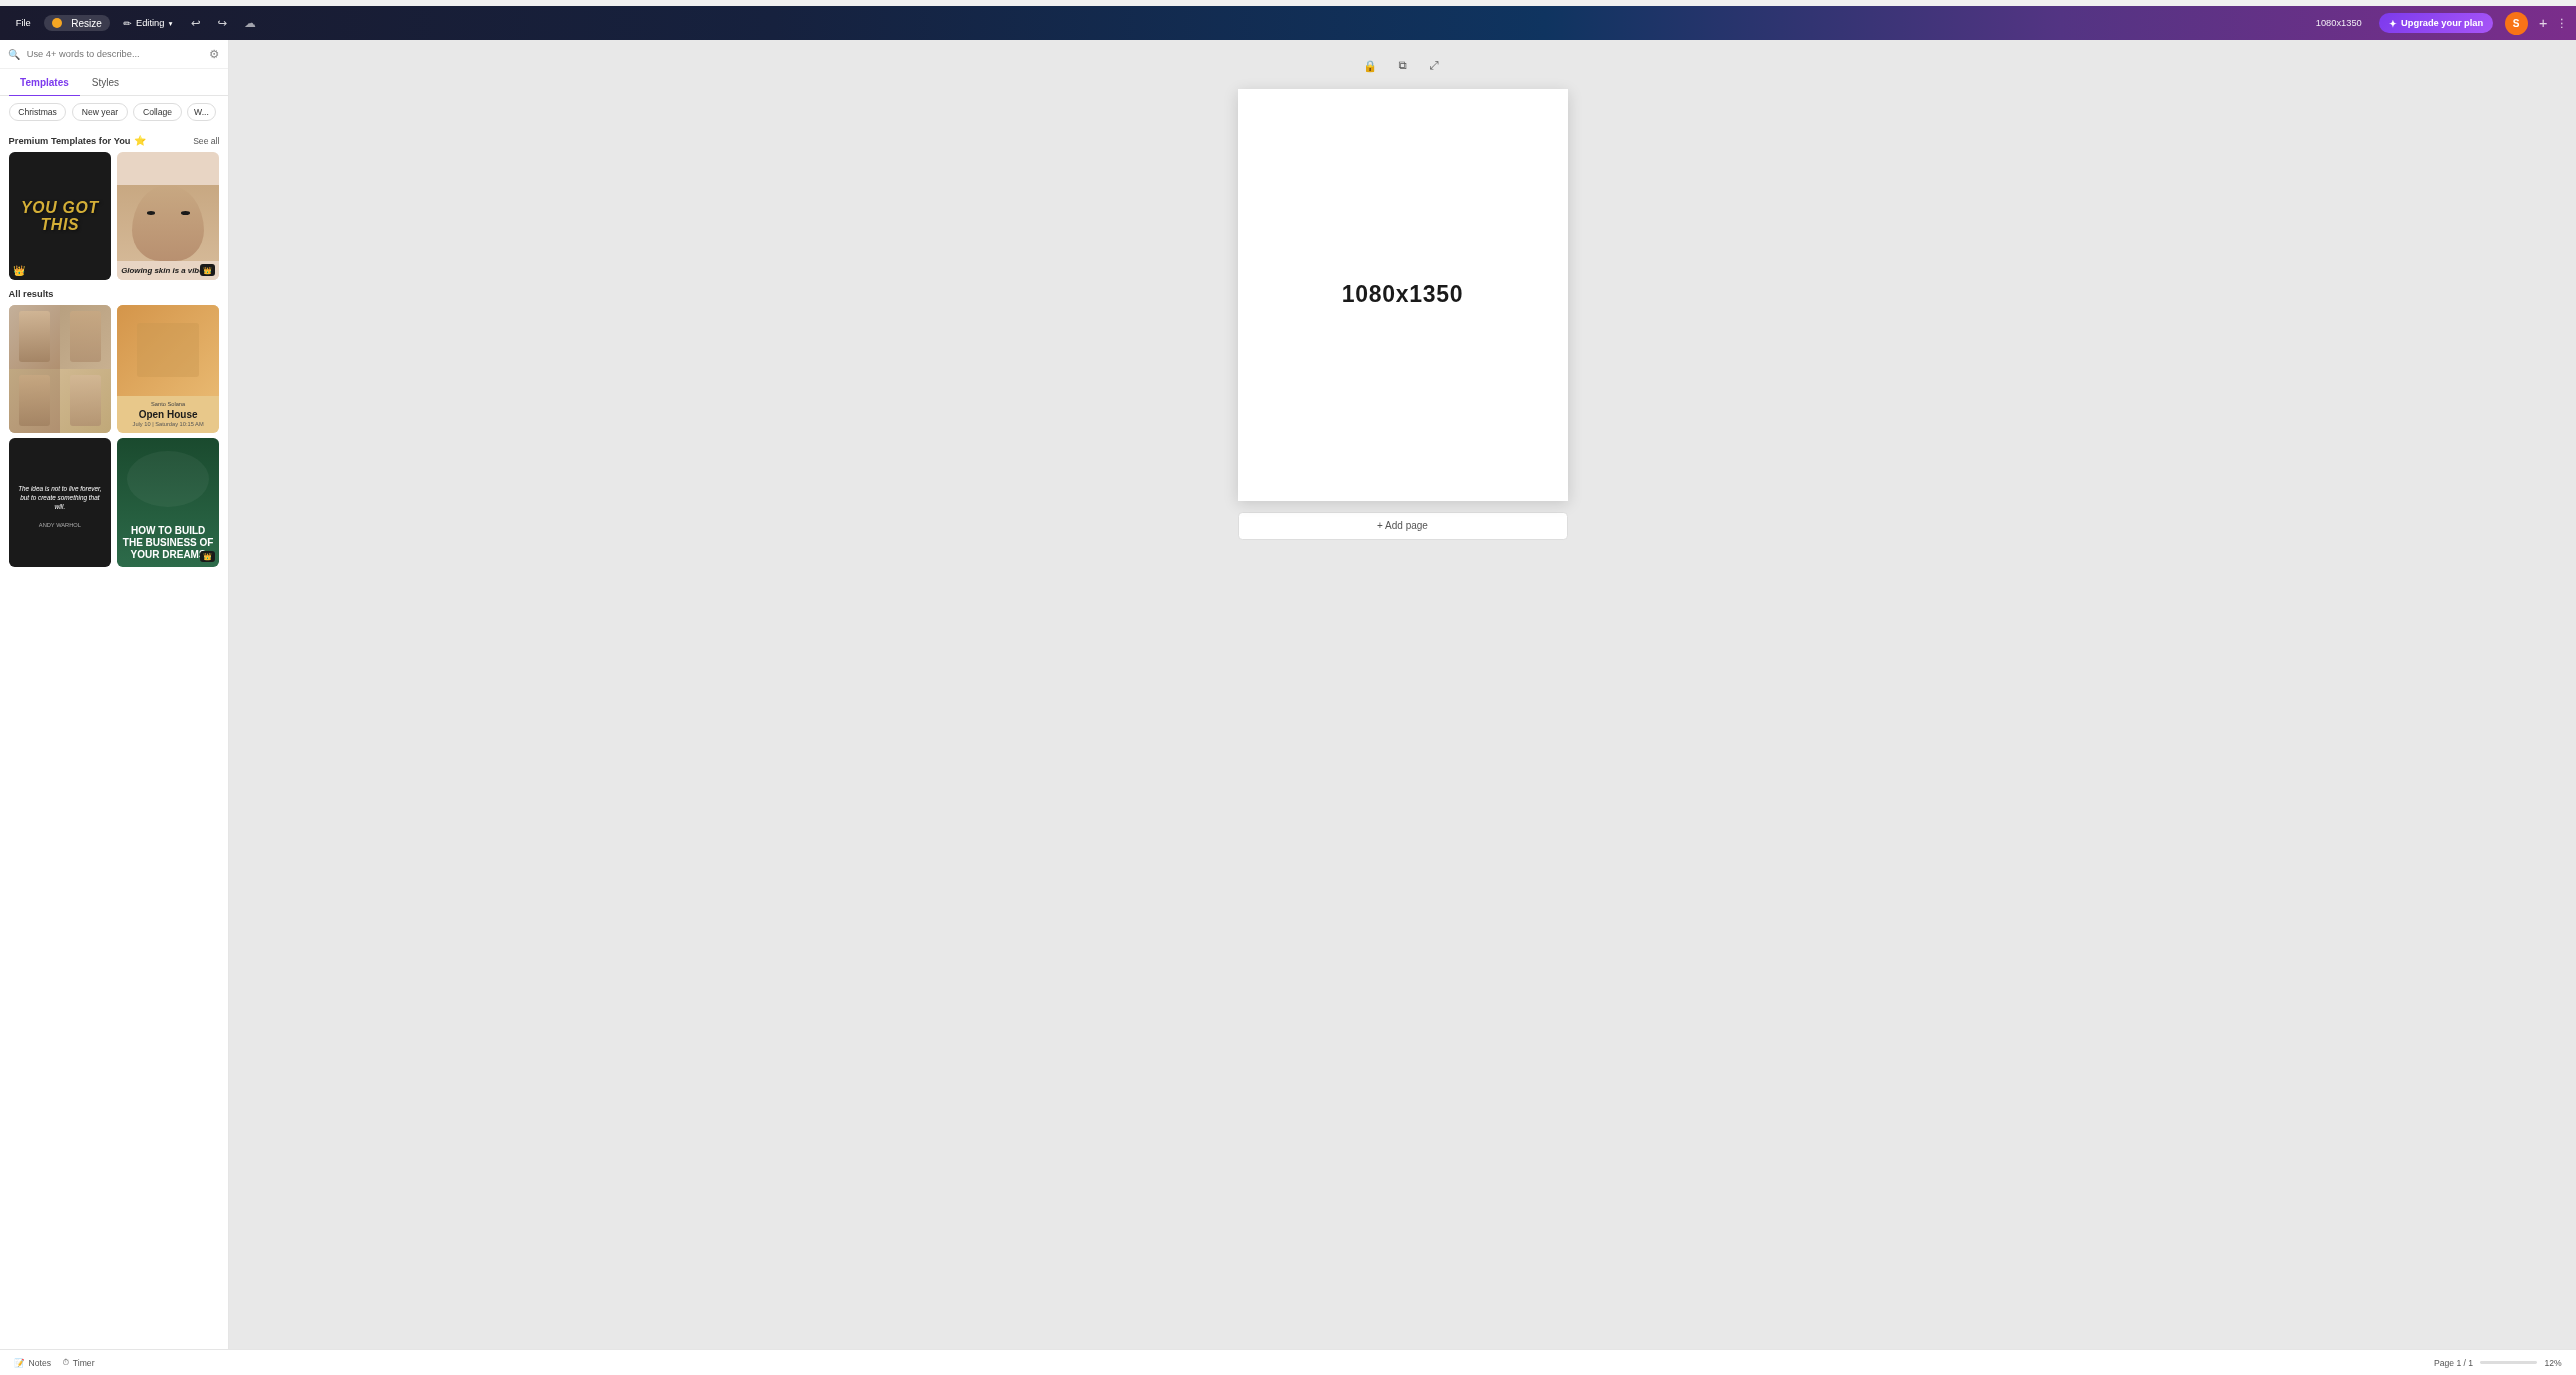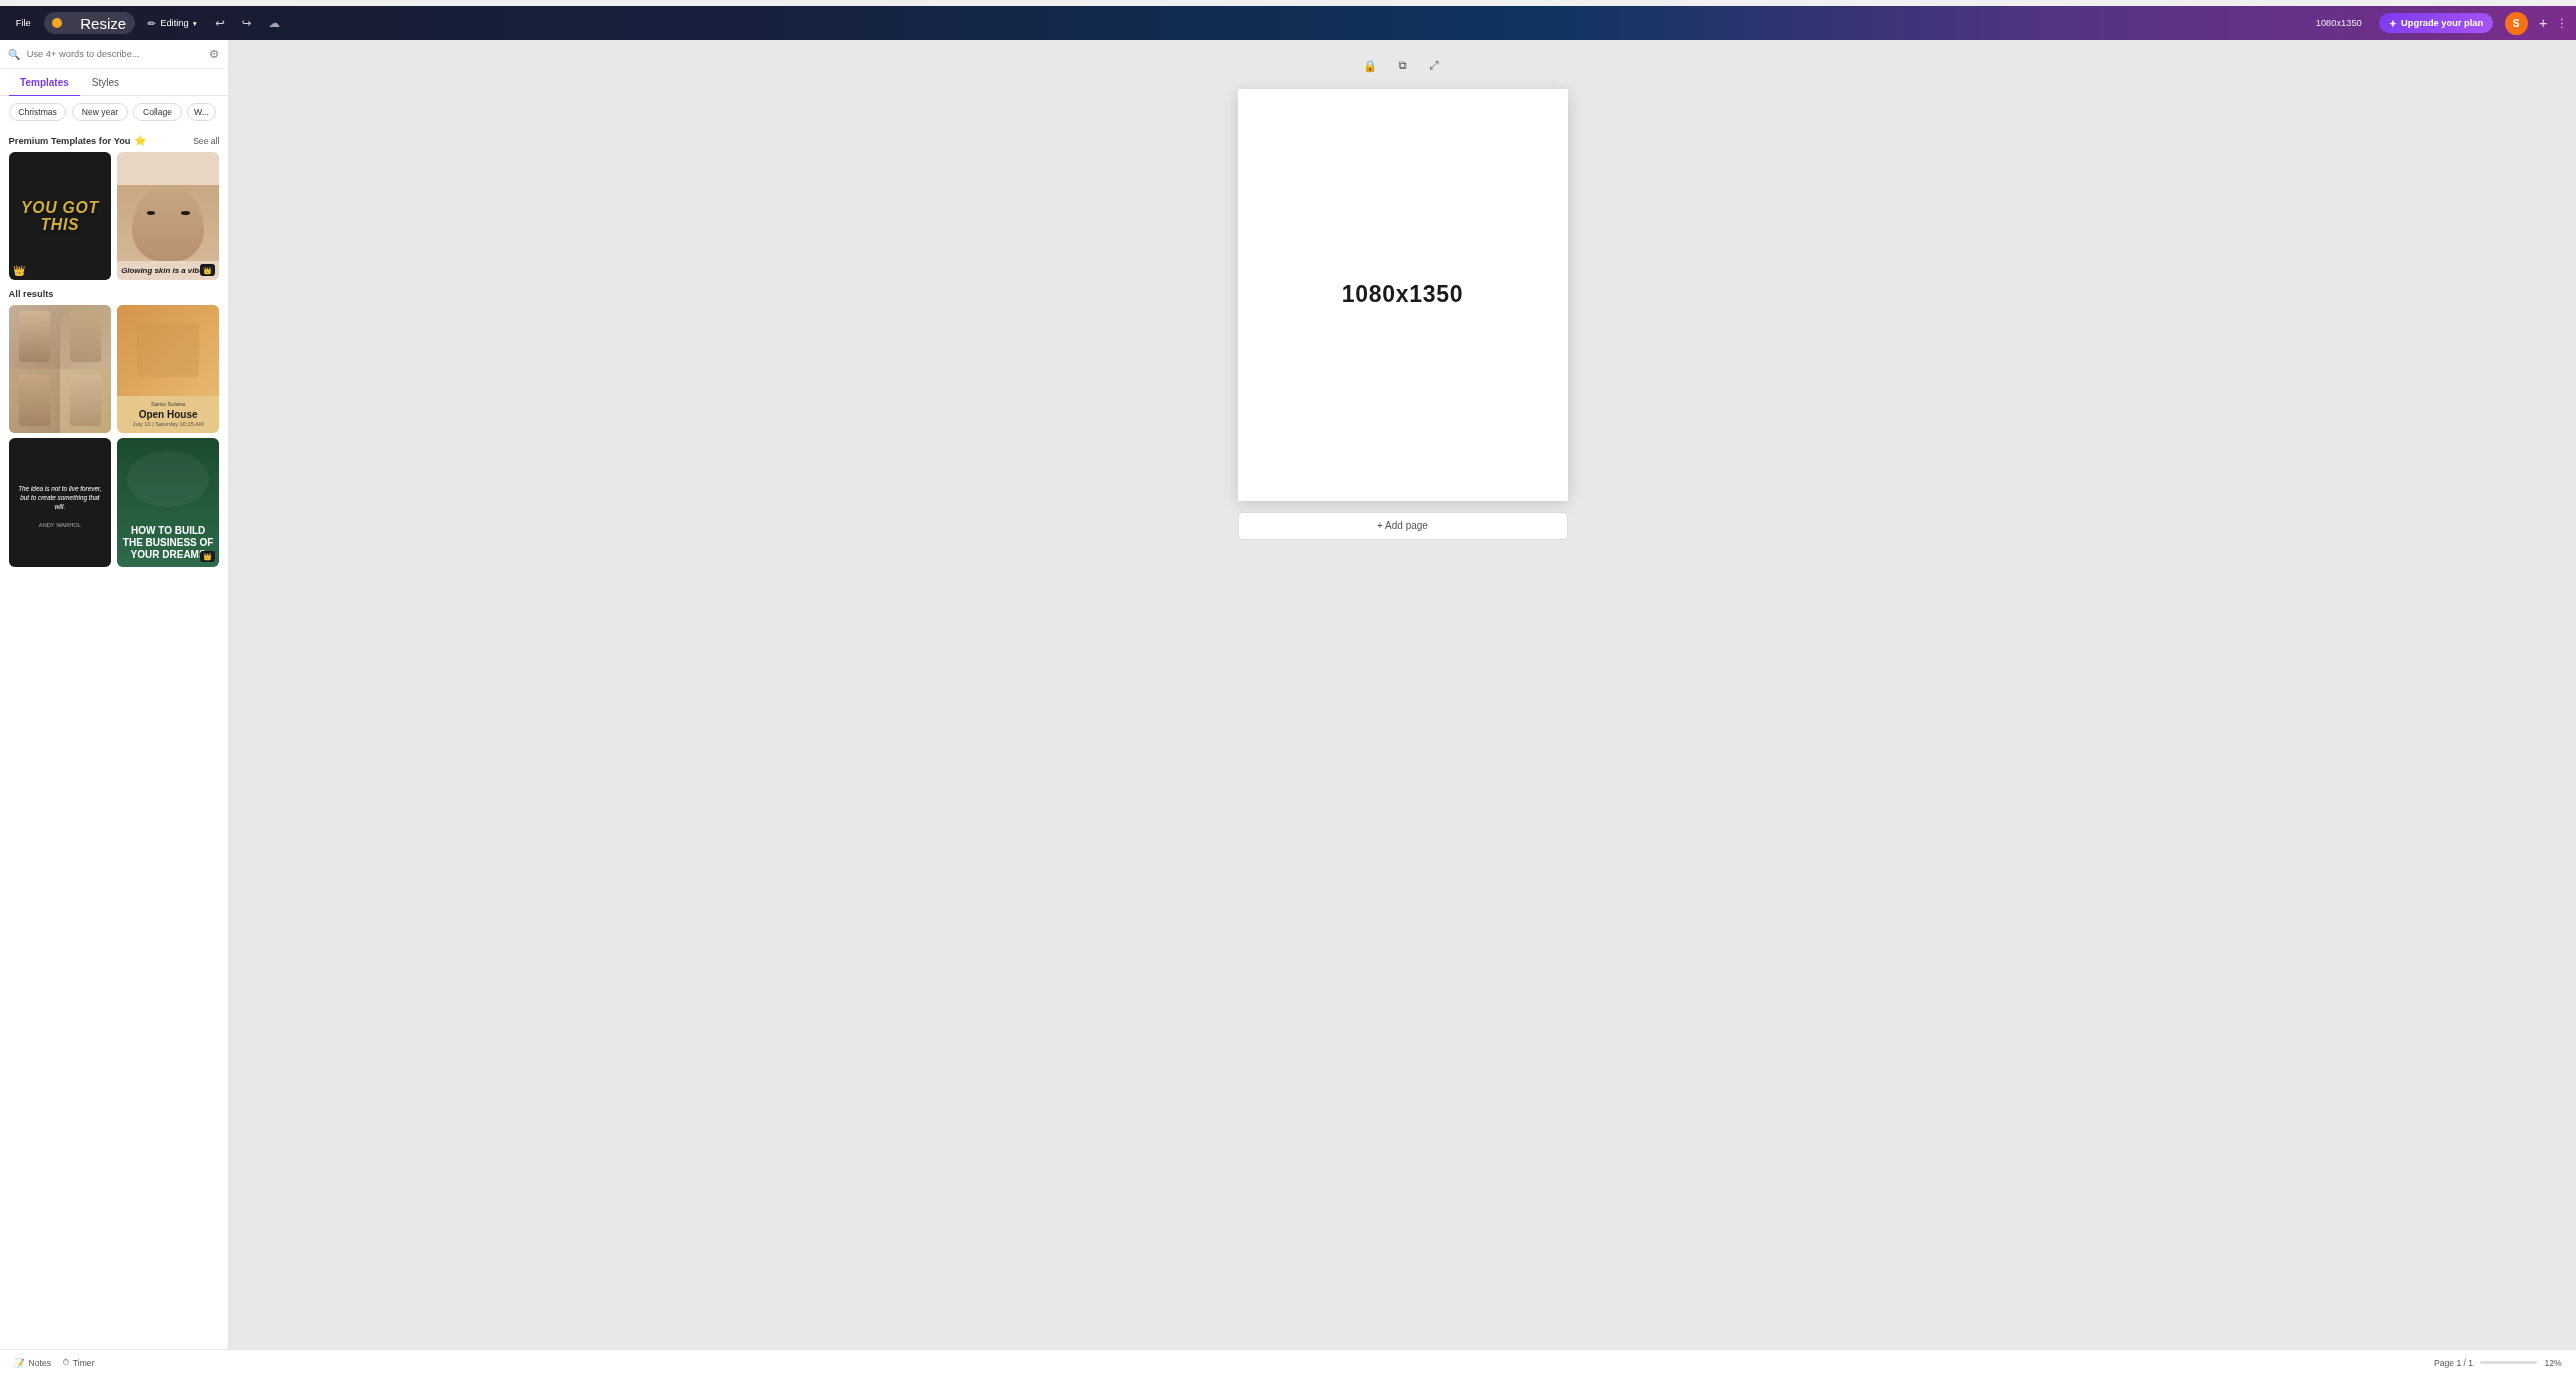--- a/index.html
+++ b/index.html
@@ -8,21 +8,21 @@
     
     .topbar {
       height: 34px;
       background: linear-gradient(90deg, #1a1a2e 0%, #16213e 30%, #0f3460 60%, #533483 80%, #7b2d8b 100%);
       display: flex; align-items: center; padding: 0 8.6px; gap: 5.7px; flex-shrink: 0; margin-top: 6px;
     }
     .topbar-file {
       color: #fff; font-size: 9.3px; padding: 2.9px 7.2px; border-radius: 2.9px; cursor: pointer;
     }
     .topbar-resize {
-      display: flex; align-items: center; gap: 18px; color: #fff; font-size: 15px;
+      display: flex; align-items: center; gap: 9px; color: #fff; font-size: 10px;
       background: rgba(255,255,255,0.15); border-radius: 14.3px; padding: 2.9px 8.6px; cursor: pointer; text-align: right;
     }
     .topbar-resize-dot { width: 10px; height: 10px; background: #f5a623; border-radius: 50%; }
     .topbar-editing {
       display: flex; align-items: center; gap: 4.3px; color: #fff; font-size: 9.3px;
       padding: 2.9px 7.2px; cursor: pointer;
     }
     .topbar-pencil { font-size: 10px; }
     .topbar-chevron { font-size: 7.2px; }
     .topbar-undo, .topbar-redo {

